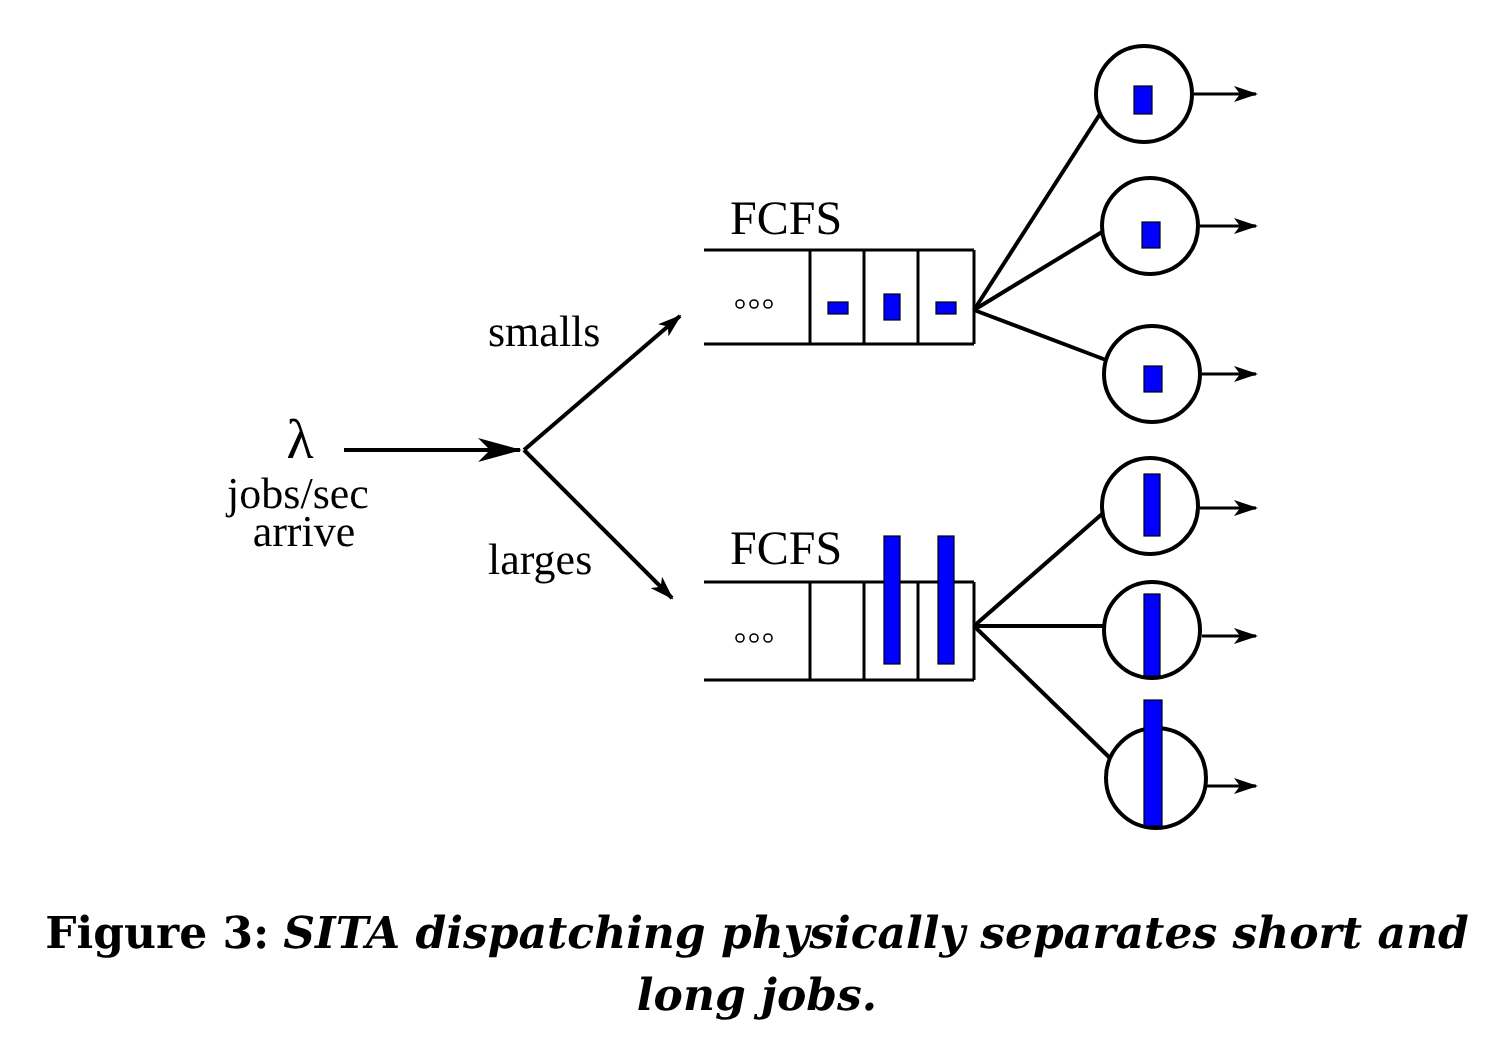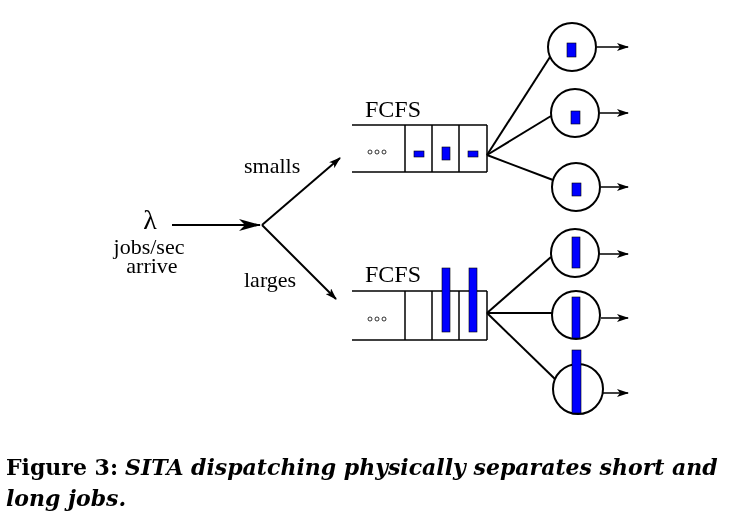--- a/index.html
+++ b/index.html
@@ -2,21 +2,21 @@
 <html><head>
 <meta charset="utf-8">
 <style>
   html, body { margin: 0; padding: 0; background: #ffffff; }
   body { width: 756px; height: 521px; position: relative; overflow: hidden; }
   #diagram { position: absolute; left: 0; top: 0; }
   .lbl { font-family: "Liberation Serif", "DejaVu Serif", serif; fill: #000; }
   .caption {
     position: absolute; left: 6px; top: 452px; width: 745px;
     font-family: "DejaVu Serif", "Liberation Serif", serif;
-    font-size: 22px; line-height: 31px; color: #000;
+    font-size: 22px; line-height: 31px; color: #000; text-align: center;
   }
   .caption .fig { font-style: normal; font-weight: bold; }
   .caption .body { font-style: italic; font-weight: bold; }
 </style>
 </head>
 <body>
 
 <svg id="diagram" width="756" height="445" viewBox="0 0 756 445">
   <defs>
     <marker id="ah" markerWidth="12" markerHeight="8" refX="11" refY="4" orient="auto" markerUnits="userSpaceOnUse">

